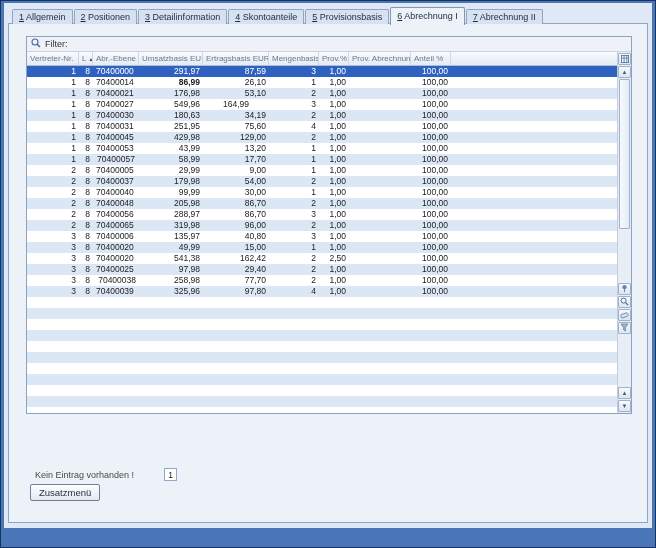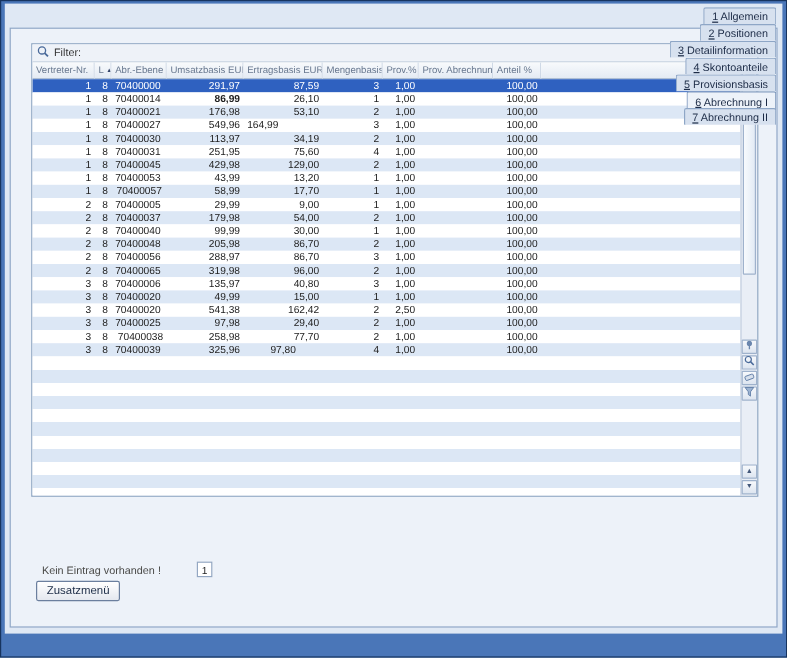--- a/index.html
+++ b/index.html
@@ -26,21 +26,21 @@
   .close-btn {
     width:14px; height:13px; display:flex; align-items:center; justify-content:center;
     background:linear-gradient(#7fa3da,#39619f);
     border:1px solid #d6e2f4; border-radius:2px; cursor:pointer;
   }
   .dialog-body {
     height:525px; background:#dfe8f4; padding:3px 4px 0 4px; position:relative;
   }
 
   
-  .tabstrip { display:flex; align-items:flex-end; height:18px; padding-left:4px; position:relative; z-index:2;flex-direction:column; }
+  .tabstrip { display:flex; align-items:flex-end; height:18px; padding-left:4px; position:relative; z-index:2; }
   .tab {
     font-size:9px; color:#1c2b46; background:#d7e1ef;
     border:1px solid #8ea6c6; border-bottom:none;
     border-radius:2px 2px 0 0;
     padding:2px 6px 1px 6px; margin-right:1px; height:15px;
     white-space:nowrap; cursor:default;
   }
   .tab.sel {
     background:#edf2f9; height:18px; padding-top:3px; margin-bottom:-1px;
     border-color:#7e98bc;
@@ -226,32 +226,32 @@
                   <div class="cell" style="width: 30px; flex: 0 0 30px; text-align: right;">1,00</div>
                   <div class="cell" style="width: 62px; flex: 0 0 62px; text-align: right;"></div>
                   <div class="cell" style="width: 40px; flex: 0 0 40px; text-align: right;">100,00</div>
                   <div class="cell fill"></div>
                 </div>
                 <div class="row even">
                   <div class="cell" style="width: 52px; flex: 0 0 52px; text-align: right;">1</div>
                   <div class="cell" style="width: 14px; flex: 0 0 14px; text-align: right;">8</div>
                   <div class="cell" style="width: 46px; flex: 0 0 46px; text-align: left;">70400027</div>
                   <div class="cell" style="width: 64px; flex: 0 0 64px; text-align: right;">549,96</div>
-                  <div class="cell" style="width: 66px; flex: 0 0 66px; text-align: left;">164,99</div>
+                  <div class="cell" style="width: 66px; flex: 0 0 66px; text-align: center;">164,99</div>
                   <div class="cell" style="width: 50px; flex: 0 0 50px; text-align: right;">3</div>
                   <div class="cell" style="width: 30px; flex: 0 0 30px; text-align: right;">1,00</div>
                   <div class="cell" style="width: 62px; flex: 0 0 62px; text-align: right;"></div>
                   <div class="cell" style="width: 40px; flex: 0 0 40px; text-align: right;">100,00</div>
                   <div class="cell fill"></div>
                 </div>
                 <div class="row odd">
                   <div class="cell" style="width: 52px; flex: 0 0 52px; text-align: right;">1</div>
                   <div class="cell" style="width: 14px; flex: 0 0 14px; text-align: right;">8</div>
                   <div class="cell" style="width: 46px; flex: 0 0 46px; text-align: left;">70400030</div>
-                  <div class="cell" style="width: 64px; flex: 0 0 64px; text-align: right;">113,97</div>
+                  <div class="cell" style="width: 64px; flex: 0 0 64px; text-align: right;">180,63</div>
                   <div class="cell" style="width: 66px; flex: 0 0 66px; text-align: right;">34,19</div>
                   <div class="cell" style="width: 50px; flex: 0 0 50px; text-align: right;">2</div>
                   <div class="cell" style="width: 30px; flex: 0 0 30px; text-align: right;">1,00</div>
                   <div class="cell" style="width: 62px; flex: 0 0 62px; text-align: right;"></div>
                   <div class="cell" style="width: 40px; flex: 0 0 40px; text-align: right;">100,00</div>
                   <div class="cell fill"></div>
                 </div>
                 <div class="row even">
                   <div class="cell" style="width: 52px; flex: 0 0 52px; text-align: right;">1</div>
                   <div class="cell" style="width: 14px; flex: 0 0 14px; text-align: right;">8</div>
@@ -430,21 +430,21 @@
                   <div class="cell" style="width: 30px; flex: 0 0 30px; text-align: right;">1,00</div>
                   <div class="cell" style="width: 62px; flex: 0 0 62px; text-align: right;"></div>
                   <div class="cell" style="width: 40px; flex: 0 0 40px; text-align: right;">100,00</div>
                   <div class="cell fill"></div>
                 </div>
                 <div class="row odd">
                   <div class="cell" style="width: 52px; flex: 0 0 52px; text-align: right;">3</div>
                   <div class="cell" style="width: 14px; flex: 0 0 14px; text-align: right;">8</div>
                   <div class="cell" style="width: 46px; flex: 0 0 46px; text-align: left;">70400039</div>
                   <div class="cell" style="width: 64px; flex: 0 0 64px; text-align: right;">325,96</div>
-                  <div class="cell" style="width: 66px; flex: 0 0 66px; text-align: center;">97,80</div>
+                  <div class="cell" style="width: 66px; flex: 0 0 66px; text-align: right;">97,80</div>
                   <div class="cell" style="width: 50px; flex: 0 0 50px; text-align: right;">4</div>
                   <div class="cell" style="width: 30px; flex: 0 0 30px; text-align: right;">1,00</div>
                   <div class="cell" style="width: 62px; flex: 0 0 62px; text-align: right;"></div>
                   <div class="cell" style="width: 40px; flex: 0 0 40px; text-align: right;">100,00</div>
                   <div class="cell fill"></div>
                 </div>
               </div>
             <div class="empty-rows"></div>
           </div>
 

